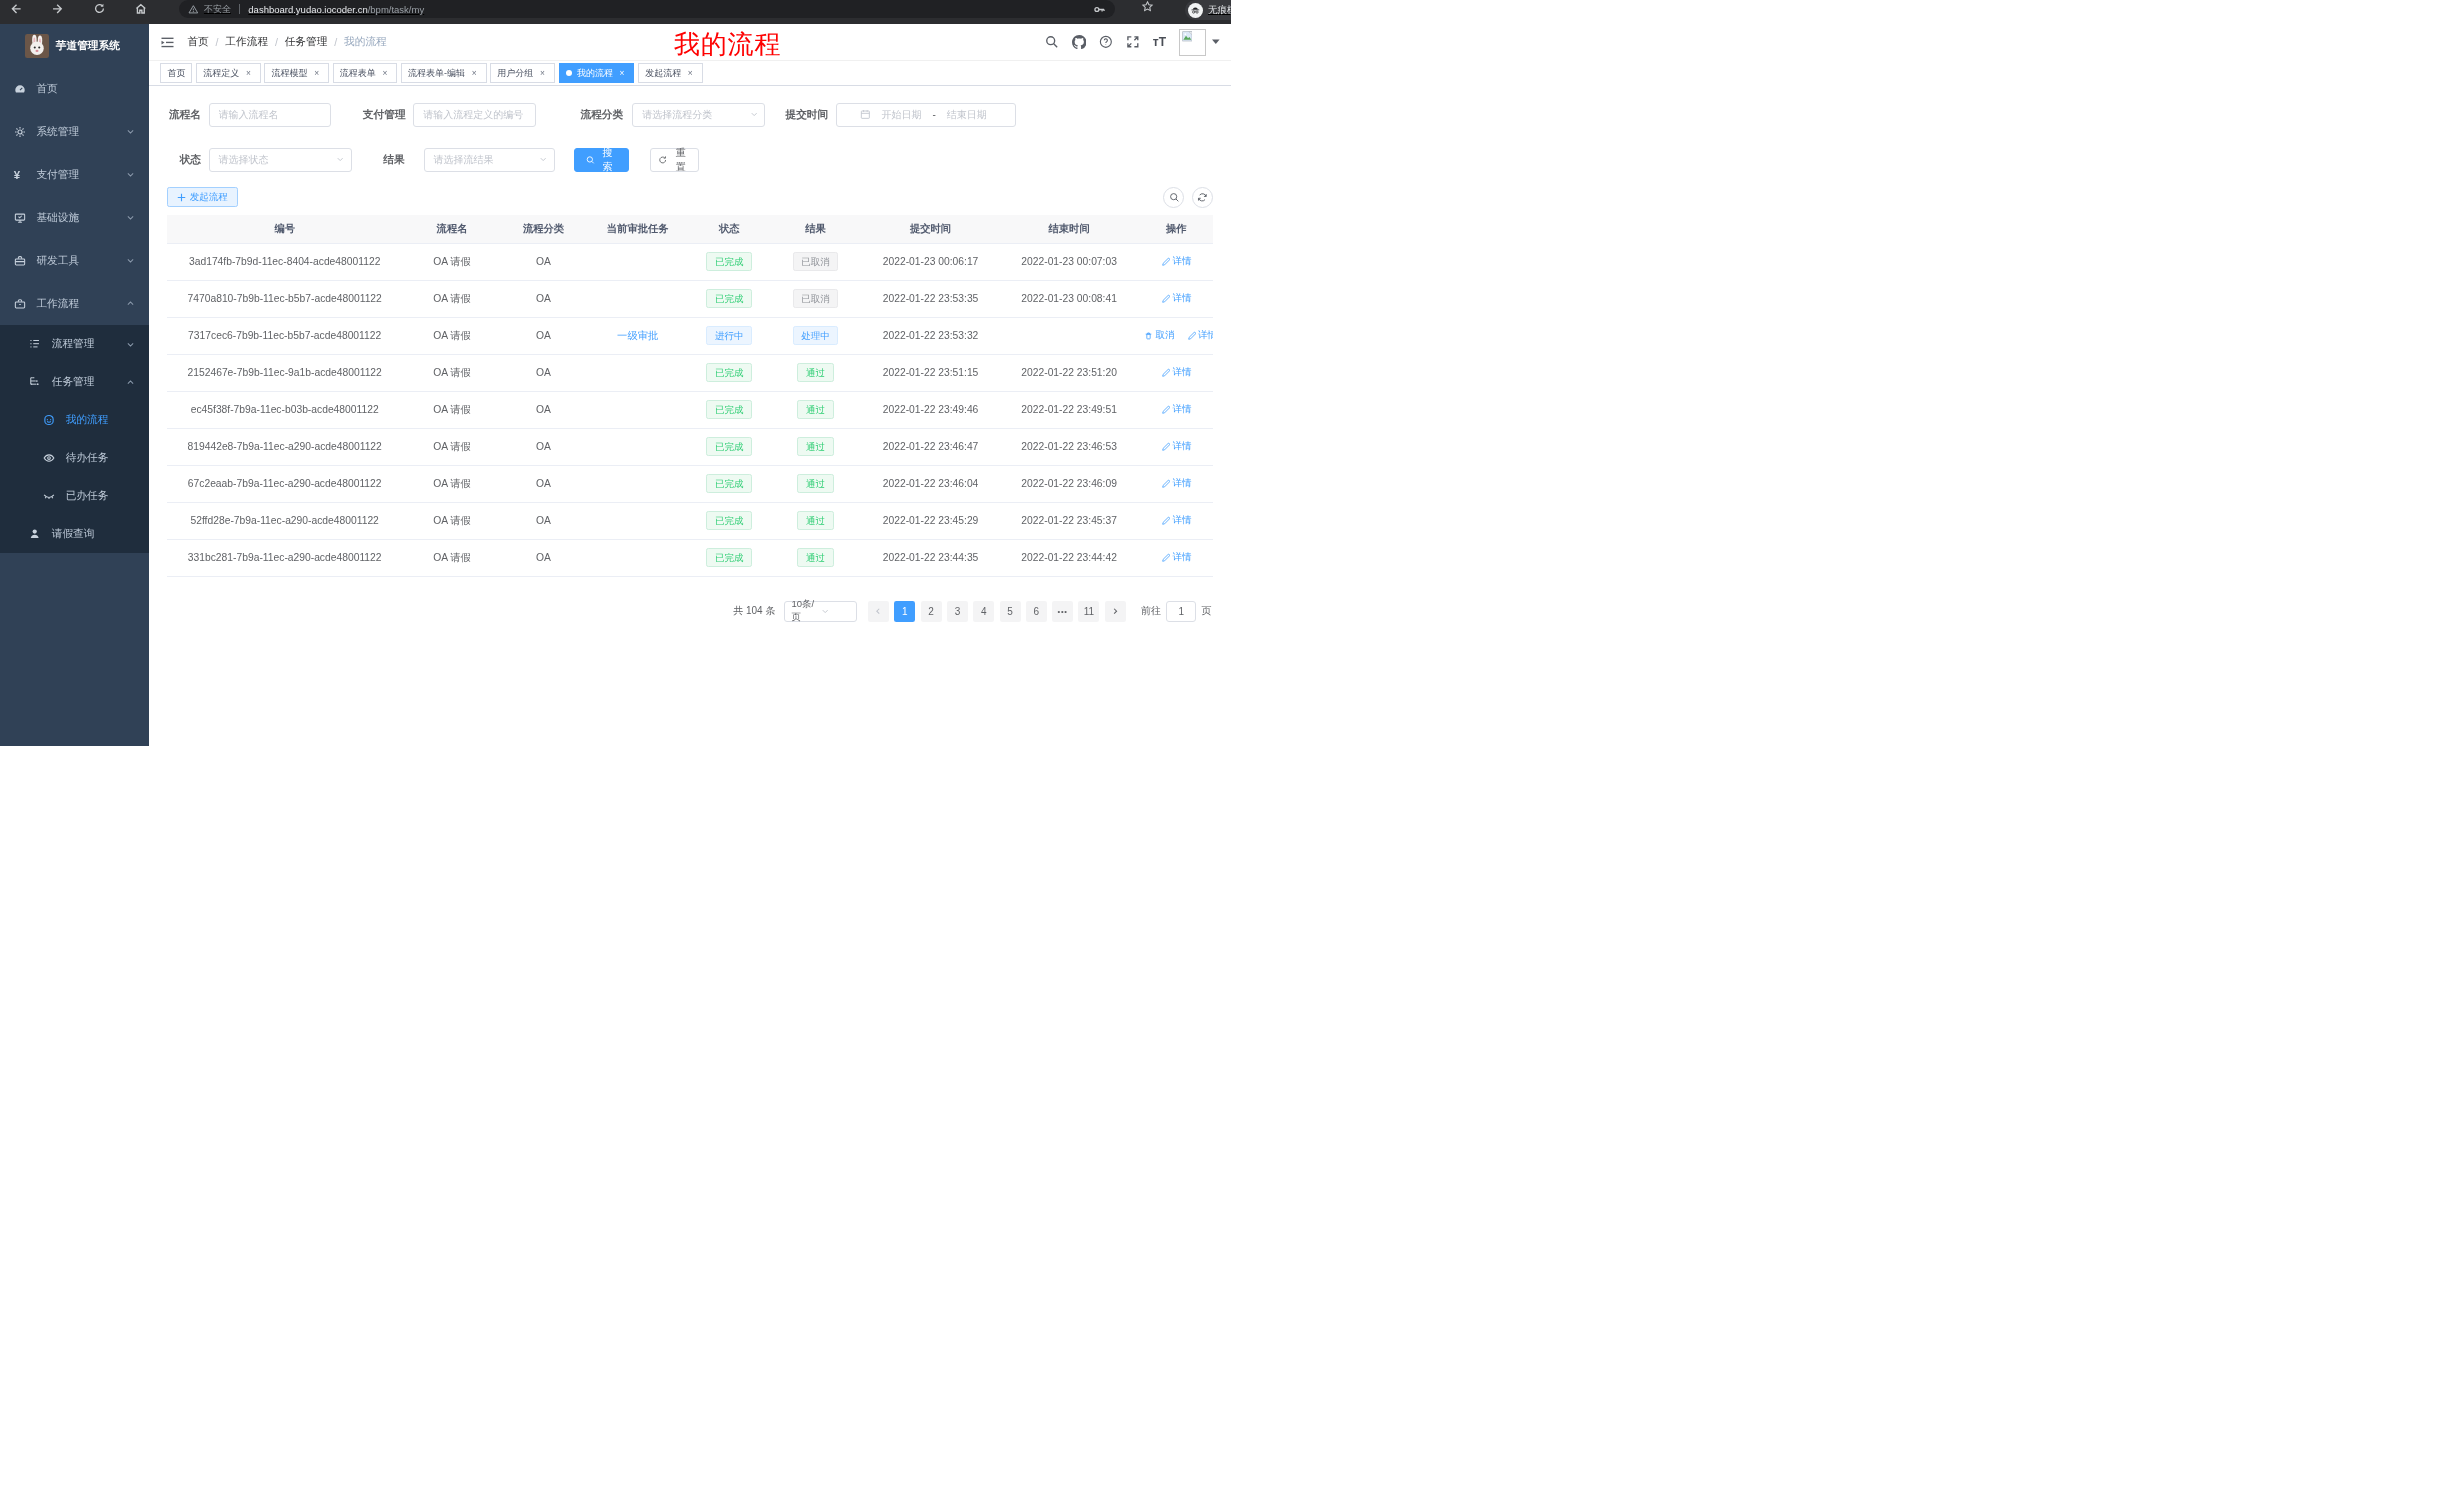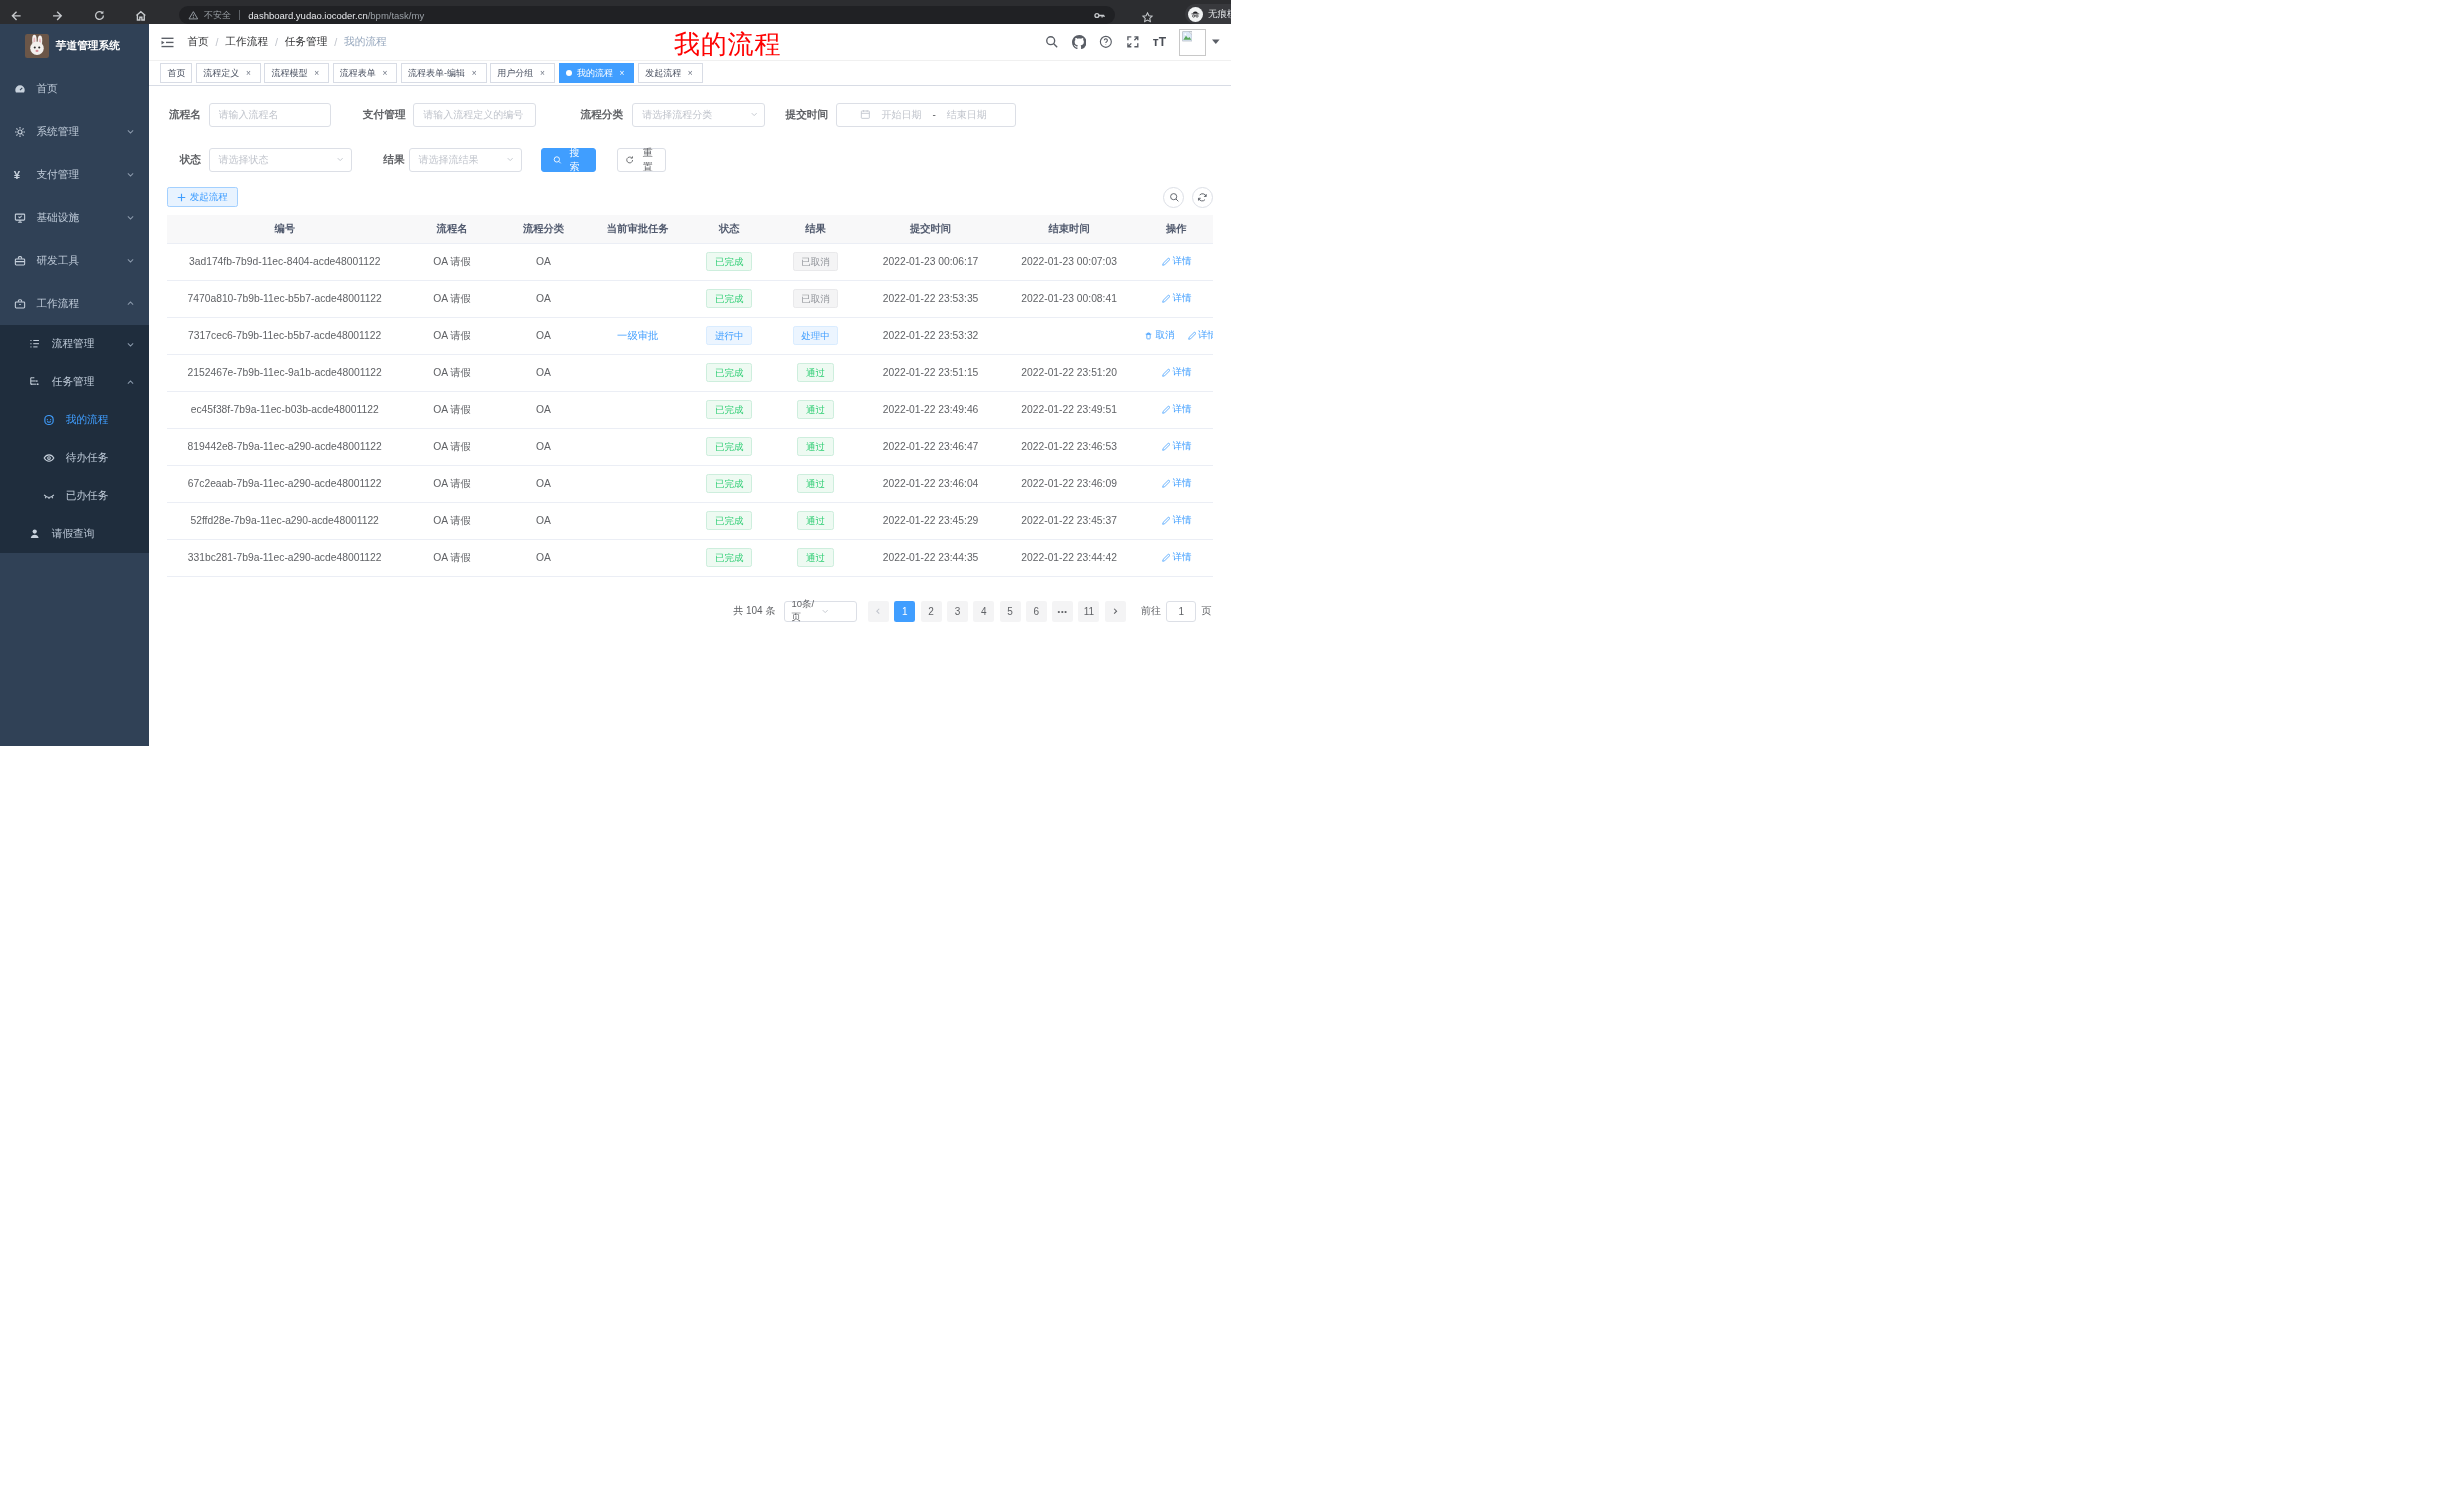--- a/index.html
+++ b/index.html
@@ -1,21 +1,21 @@
 <!DOCTYPE html>
 <html style="font-size:12px"><head>
 <meta charset="utf-8">
 <style>
   * { box-sizing: border-box; margin: 0; padding: 0; }
   html,body { width: 1231px; height: 746px; overflow: hidden; }
   body { font-family: "Liberation Sans", "DejaVu Sans", sans-serif; background:#fff; position:relative; }
   svg { display:block; }
 
   
-  .browser-bar { height:24px; background:#2c2d30; display:flex; align-items:flex-end; padding:0 7.6px; gap:25px; }
+  .browser-bar { height:24px; background:#2c2d30; display:flex; align-items:flex-start; padding:0 7.6px; gap:25px;text-decoration:underline; }
   .bnav { width:16.7px; height:16.7px; display:flex; align-items:center; justify-content:center; color:#c7cacd; flex:none; cursor:pointer; }
   .omnibox { flex:none; width:936px; height:18px; margin-left:4.6px; background:#202124; border-radius:9px; display:flex; align-items:center; padding:0 9px; gap:5.3px; color:#9aa0a6; font-size:9px; }
   .omnibox .sec-label { color:#9aa0a6; }
   .omni-div { width:0.8px; height:10.7px; background:#5f6368; margin:0 3px; }
   .url-host { color:#e8eaed; font-size:9.5px; }
   .url-path { color:#9aa0a6; font-size:9.5px; }
   .omni-right { margin-left:auto; display:flex; align-items:center; }
   .star-btn { color:#c7cacd; margin-left:1.5px; cursor:pointer; }
   .incog-chip { display:flex; align-items:center; gap:5.3px; background:#38393d; border-radius:10px; height:20px; padding:0 9px 0 2.3px; color:#e8eaed; font-size:9.5px; margin-left:6px; flex:none; cursor:default; }
   .incog-circle { width:15px; height:15px; background:#f1f3f4; border-radius:50%; display:flex; align-items:center; justify-content:center; }
@@ -479,21 +479,21 @@
         <span class="f-label" style="width:34px;">状态</span>
         <div class="sel" style="width:143px;margin-left:7.6px;">
           <span class="ph">请选择状态</span>
           <span class="sel-caret">
               <svg width="8.4" height="8.4" viewBox="0 0 12 12" fill="none" stroke="currentColor" stroke-width="1.3">
                 <path d="M2.5 4.5 6 8l3.5-3.5"></path>
               </svg>
             </span>
         </div>
         <span class="f-label" style="width:23px;margin-left:30px;">结果</span>
-        <div class="sel" style="width:113px;margin-left:4px;">
+        <div class="sel" style="width:131px;margin-left:19px;">
           <span class="ph">请选择流结果</span>
           <span class="sel-caret">
               <svg width="8.4" height="8.4" viewBox="0 0 12 12" fill="none" stroke="currentColor" stroke-width="1.3">
                 <path d="M2.5 4.5 6 8l3.5-3.5"></path>
               </svg>
             </span>
         </div>
         <button class="btn primary" style="margin-left:19px;width:55px;">
           <svg width="10" height="10" viewBox="0 0 16 16" fill="none" stroke="#fff" stroke-width="1.6">
               <circle cx="7" cy="7" r="4.8"></circle>

